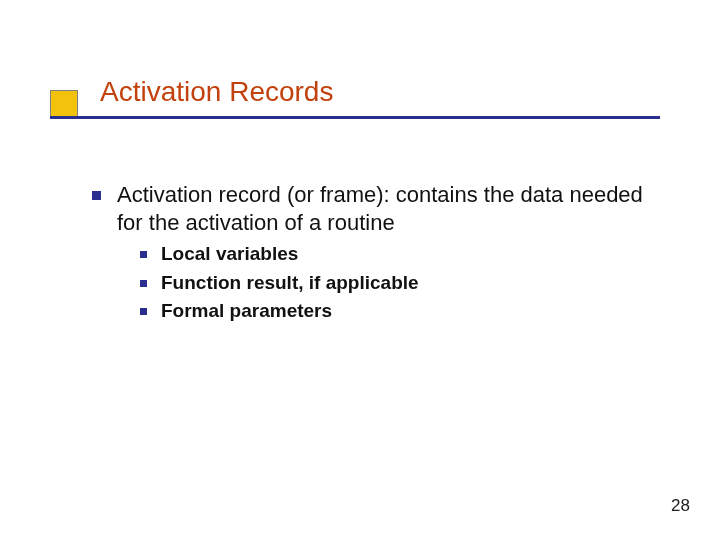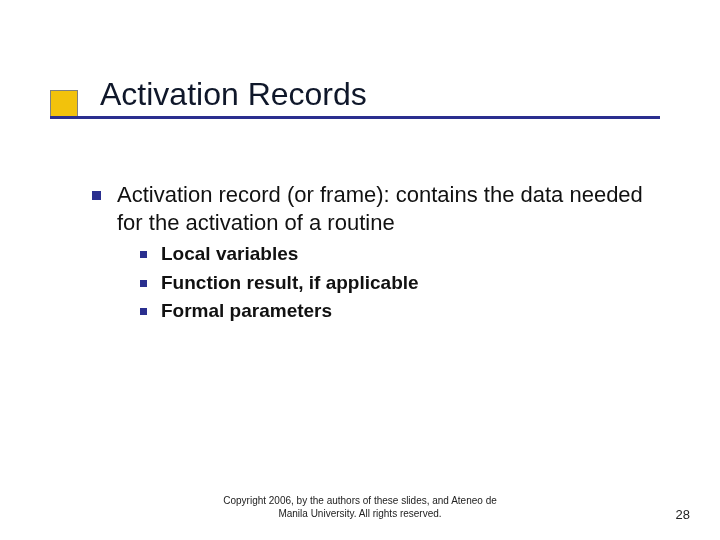--- a/index.html
+++ b/index.html
@@ -37,23 +37,23 @@
     top: 36px;
     left: 0;
     width: 610px;
     height: 0;
     border-bottom: 3px solid #2a2f8f;
   }
   .title-text {
     position: absolute;
     top: -4px;
     left: 50px;
-    font-size: 32px;
+    font-size: 28px;
     font-weight: 400;
-    color: #0f172a;
+    color: #c2410c;
     white-space: nowrap;
   }
   .content {
     position: absolute;
     top: 152px;
     left: 92px;
     width: 570px;
     font-size: 22px;
     line-height: 1.25;
     margin-top: 29px;
@@ -100,23 +100,23 @@
     bottom: 20px;
     left: 0;
     width: 720px;
     text-align: center;
     font-size: 10px;
     color: #222;
     line-height: 1.25;
   }
   .page-number {
     position: absolute;
-    bottom: 18px;
+    bottom: 24px;
     right: 30px;
-    font-size: 13px;
+    font-size: 17px;
     color: #222;
   }
 </style>
 </head>
 <body>
 
 <div class="slide">
 
   <div class="title-area">
     <div class="title-bar"></div>
@@ -143,20 +143,16 @@
       </div>
       <div class="sub-row">
         <div class="sub-bullet"></div>
         <div class="bullet-text">Formal parameters</div>
       </div>
     </div>
 
 
   </div>
 
-  <div class="footer-copyright">
-    <span>Copyright 2006, by the authors of these slides, and Ateneo de</span><br>
-    <span>Manila University. All rights reserved.</span>
-  </div>
 
   <div class="page-number">28</div>
 
 </div>
 
 </body></html>

